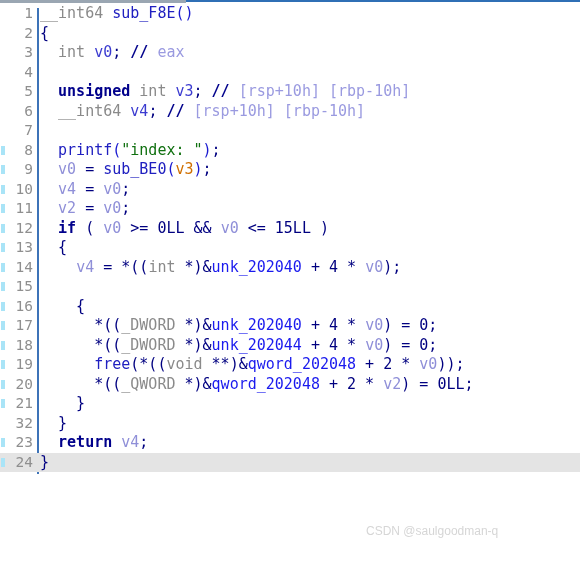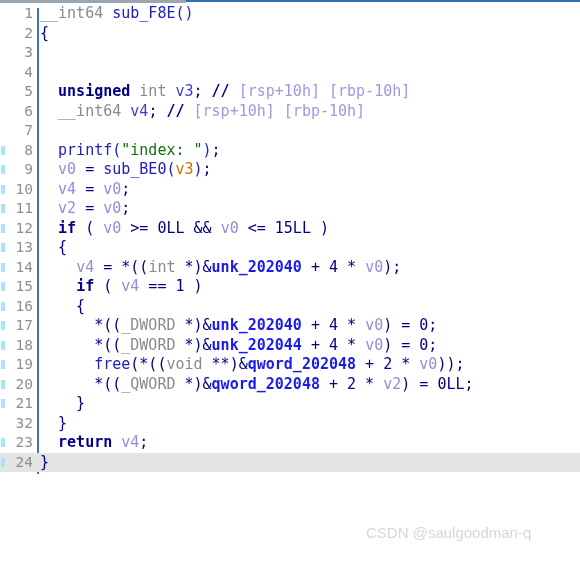--- a/index.html
+++ b/index.html
@@ -113,63 +113,63 @@
   
   .t-plain   { color: #000080; }
   .t-type    { color: #8a8a8a; }
   .t-kw      { color: #00008b; font-weight: bold; }
   .t-fn      { color: #2020c0; }
   .t-str     { color: #107010; }
   .t-cmt     { color: #9a9ae0; }
   .t-var     { color: #8f8fd8; }
   .t-var2    { color: #3b3bd0; }
   .t-arg     { color: #d07000; }
-  .t-glob    { color: #1a1aee; font-weight: bold; }
+  .t-glob    { color: #1a1aee; font-weight: normal; }
   .t-num     { color: #000080; }
   .t-punct   { color: #000080; }
   .t-paren   { color: #1a1ad0; }
 
   .watermark {
     position: absolute;
     left: 366px;
     top: 524px;
     color: #d6d6d6;
-    font-size: 15px;
+    font-size: 12px;
     font-family: "Liberation Sans", sans-serif;
     white-space: pre;
   }
 </style>
 </head>
 <body>
 
 <div id="app">
 
   <div class="top-bar">
     <div class="seg-a"></div>
     <div class="seg-b"></div>
   </div>
 
   <div class="editor">
     <div class="vbar"></div>
     <div class="code-area" id="code-area">
         <div class="line"><div class="marker none"></div><div class="lnum">1</div><div class="code-text"><span class="t-type">__int64 </span><span class="t-fn">sub_F8E</span><span class="t-paren">(</span><span class="t-paren">)</span></div></div>
         <div class="line"><div class="marker none"></div><div class="lnum">2</div><div class="code-text"><span class="t-punct">{</span></div></div>
-        <div class="line"><div class="marker none"></div><div class="lnum">3</div></div>
+        <div class="line"><div class="marker none"></div><div class="lnum">3</div><div class="code-text"><span class="t-plain">  </span><span class="t-type">int</span><span class="t-plain"> </span><span class="t-var2">v0</span><span class="t-punct">; </span><span class="t-kw">// </span><span class="t-cmt">eax</span></div></div>
         <div class="line"><div class="marker none"></div><div class="lnum">4</div></div>
         <div class="line"><div class="marker none"></div><div class="lnum">5</div><div class="code-text"><span class="t-plain">  </span><span class="t-kw">unsigned</span><span class="t-plain"> </span><span class="t-type">int</span><span class="t-plain"> </span><span class="t-var2">v3</span><span class="t-punct">; </span><span class="t-kw">// </span><span class="t-cmt">[rsp+10h] [rbp-10h]</span></div></div>
         <div class="line"><div class="marker none"></div><div class="lnum">6</div><div class="code-text"><span class="t-plain">  </span><span class="t-type">__int64</span><span class="t-plain"> </span><span class="t-var2">v4</span><span class="t-punct">; </span><span class="t-kw">// </span><span class="t-cmt">[rsp+10h] [rbp-10h]</span></div></div>
         <div class="line"><div class="marker none"></div><div class="lnum">7</div><div class="code-text"></div></div>
         <div class="line"><div class="marker"></div><div class="lnum">8</div><div class="code-text"><span class="t-plain">  </span><span class="t-fn">printf</span><span class="t-paren">(</span><span class="t-str">"index: "</span><span class="t-paren">)</span><span class="t-punct">;</span></div></div>
         <div class="line"><div class="marker"></div><div class="lnum">9</div><div class="code-text"><span class="t-plain">  </span><span class="t-var">v0</span><span class="t-punct"> = </span><span class="t-fn">sub_BE0</span><span class="t-paren">(</span><span class="t-arg">v3</span><span class="t-paren">)</span><span class="t-punct">;</span></div></div>
         <div class="line"><div class="marker"></div><div class="lnum">10</div><div class="code-text"><span class="t-plain">  </span><span class="t-var">v4</span><span class="t-punct"> = </span><span class="t-var">v0</span><span class="t-punct">;</span></div></div>
         <div class="line"><div class="marker"></div><div class="lnum">11</div><div class="code-text"><span class="t-plain">  </span><span class="t-var">v2</span><span class="t-punct"> = </span><span class="t-var">v0</span><span class="t-punct">;</span></div></div>
         <div class="line"><div class="marker"></div><div class="lnum">12</div><div class="code-text"><span class="t-plain">  </span><span class="t-kw">if</span><span class="t-punct"> ( </span><span class="t-var">v0</span><span class="t-punct"> &gt;= </span><span class="t-num">0LL</span><span class="t-punct"> &amp;&amp; </span><span class="t-var">v0</span><span class="t-punct"> &lt;= </span><span class="t-num">15LL</span><span class="t-punct"> )</span></div></div>
         <div class="line"><div class="marker"></div><div class="lnum">13</div><div class="code-text"><span class="t-punct">  {</span></div></div>
         <div class="line"><div class="marker"></div><div class="lnum">14</div><div class="code-text"><span class="t-plain">    </span><span class="t-var">v4</span><span class="t-punct"> = *((</span><span class="t-type">int</span><span class="t-punct"> *)&amp;</span><span class="t-glob">unk_202040</span><span class="t-punct"> + 4 * </span><span class="t-var">v0</span><span class="t-punct">);</span></div></div>
-        <div class="line"><div class="marker"></div><div class="lnum">15</div><div class="code-text"><span class="t-plain">    </span><span class="t-kw">if</span><span class="t-punct"> ( </span><span class="t-var">v4</span><span class="t-punct"> == </span><span class="t-num">1</span><span class="t-punct"> )</span></div></div>
+        <div class="line"><div class="marker"></div><div class="lnum">15</div></div>
         <div class="line"><div class="marker"></div><div class="lnum">16</div><div class="code-text"><span class="t-punct">    {</span></div></div>
         <div class="line"><div class="marker"></div><div class="lnum">17</div><div class="code-text"><span class="t-punct">      *((</span><span class="t-type">_DWORD</span><span class="t-punct"> *)&amp;</span><span class="t-glob">unk_202040</span><span class="t-punct"> + 4 * </span><span class="t-var">v0</span><span class="t-punct">) = </span><span class="t-num">0</span><span class="t-punct">;</span></div></div>
         <div class="line"><div class="marker"></div><div class="lnum">18</div><div class="code-text"><span class="t-punct">      *((</span><span class="t-type">_DWORD</span><span class="t-punct"> *)&amp;</span><span class="t-glob">unk_202044</span><span class="t-punct"> + 4 * </span><span class="t-var">v0</span><span class="t-punct">) = </span><span class="t-num">0</span><span class="t-punct">;</span></div></div>
         <div class="line"><div class="marker"></div><div class="lnum">19</div><div class="code-text"><span class="t-plain">      </span><span class="t-fn">free</span><span class="t-punct">(*((</span><span class="t-type">void</span><span class="t-punct"> **)&amp;</span><span class="t-glob">qword_202048</span><span class="t-punct"> + 2 * </span><span class="t-var">v0</span><span class="t-punct">));</span></div></div>
         <div class="line"><div class="marker"></div><div class="lnum">20</div><div class="code-text"><span class="t-punct">      *((</span><span class="t-type">_QWORD</span><span class="t-punct"> *)&amp;</span><span class="t-glob">qword_202048</span><span class="t-punct"> + 2 * </span><span class="t-var">v2</span><span class="t-punct">) = </span><span class="t-num">0LL</span><span class="t-punct">;</span></div></div>
         <div class="line"><div class="marker"></div><div class="lnum">21</div><div class="code-text"><span class="t-punct">    }</span></div></div>
         <div class="line"><div class="marker none"></div><div class="lnum">32</div><div class="code-text"><span class="t-punct">  }</span></div></div>
         <div class="line"><div class="marker"></div><div class="lnum">23</div><div class="code-text"><span class="t-plain">  </span><span class="t-kw">return</span><span class="t-plain"> </span><span class="t-var">v4</span><span class="t-punct">;</span></div></div>
         <div class="line current"><div class="marker"></div><div class="lnum">24</div><div class="code-text"><span class="t-punct">}</span></div></div>
       </div>

